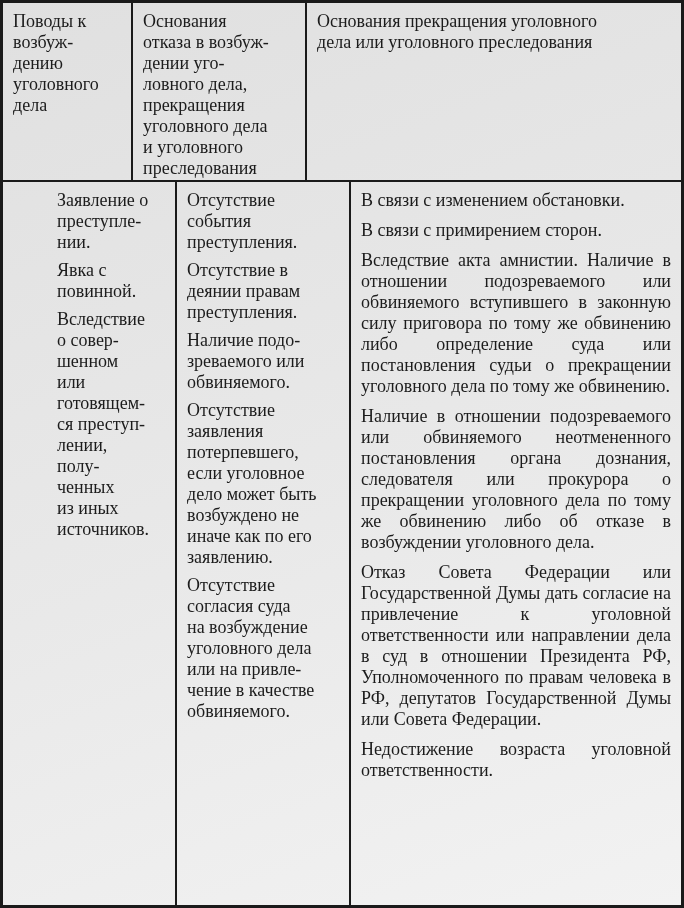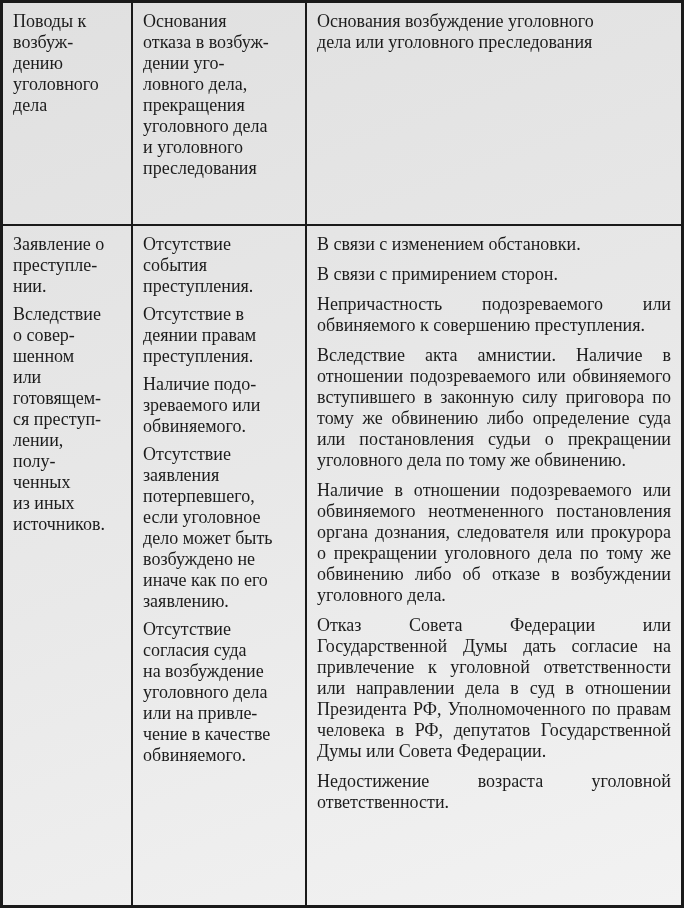--- a/index.html
+++ b/index.html
@@ -24,26 +24,27 @@
     color: #1c1c1c;
     overflow: hidden;
   }
   .row {
     display: flex;
     width: 100%;
     box-sizing: border-box;
   }
   .header-row {
     flex: none;
-    height: 223px;
+    height: 179px;
     border-bottom: 2px solid #1a1a1a;
   }
   .body-row {
     flex: 1;
     min-height: 0;
+    padding-left: 44px;
   }
   .cell {
     box-sizing: border-box;
     padding: 8px 8px 8px 10px;
     overflow: hidden;
   }
   .col1 {
     width: 130px;
     flex: none;
     border-right: 2px solid #1a1a1a;
@@ -95,31 +96,33 @@
       <p>Основания
 отказа в возбуж-
 дении уго-
 ловного дела,
 прекращения
 уголовного дела
 и уголовного
 преследования</p>
     </div>
     <div class="cell col3">
-      <p>Основания возбуждение уголовного
+      <p>Основания прекращения уголовного
 дела или уголовного преследования</p>
     </div>
   </div>
 
   <div class="row body-row">
 
     <div class="cell col1">
       <p>Заявление о
 преступле-
 нии.</p>
+      <p>Явка с
+повинной.</p>
       <p>Вследствие
 о совер-
 шенном
 или
 готовящем-
 ся преступ-
 лении,
 полу-
 ченных
 из иных
@@ -149,21 +152,20 @@
 на возбуждение
 уголовного дела
 или на привле-
 чение в качестве
 обвиняемого.</p>
     </div>
 
     <div class="cell col3">
       <p>В связи с изменением обстановки.</p>
       <p>В связи с примирением сторон.</p>
-      <p>Непричастность подозреваемого или обвиняемого к совершению преступления.</p>
       <p>Вследствие акта амнистии. Наличие в отношении подозреваемого или обвиняемого вступившего в законную силу приговора по тому же обвинению либо определение суда или постановления судьи о прекращении уголовного дела по тому же обвинению.</p>
       <p>Наличие в отношении подозреваемого или обвиняемого неотмененного постановления органа дознания, следователя или прокурора о прекращении уголовного дела по тому же обвинению либо об отказе в возбуждении уголовного дела.</p>
       <p>Отказ Совета Федерации или Государственной Думы дать согласие на привлечение к уголовной ответственности или направлении дела в суд в отношении Президента РФ, Уполномоченного по правам человека в РФ, депутатов Государственной Думы или Совета Федерации.</p>
       <p>Недостижение возраста уголовной ответственности.</p>
     </div>
 
   </div>
 
 </div>
 

